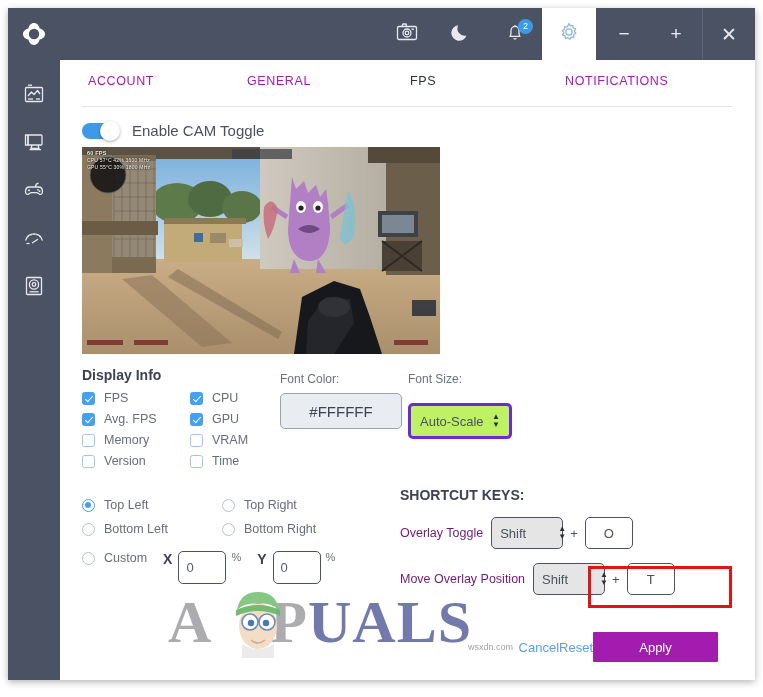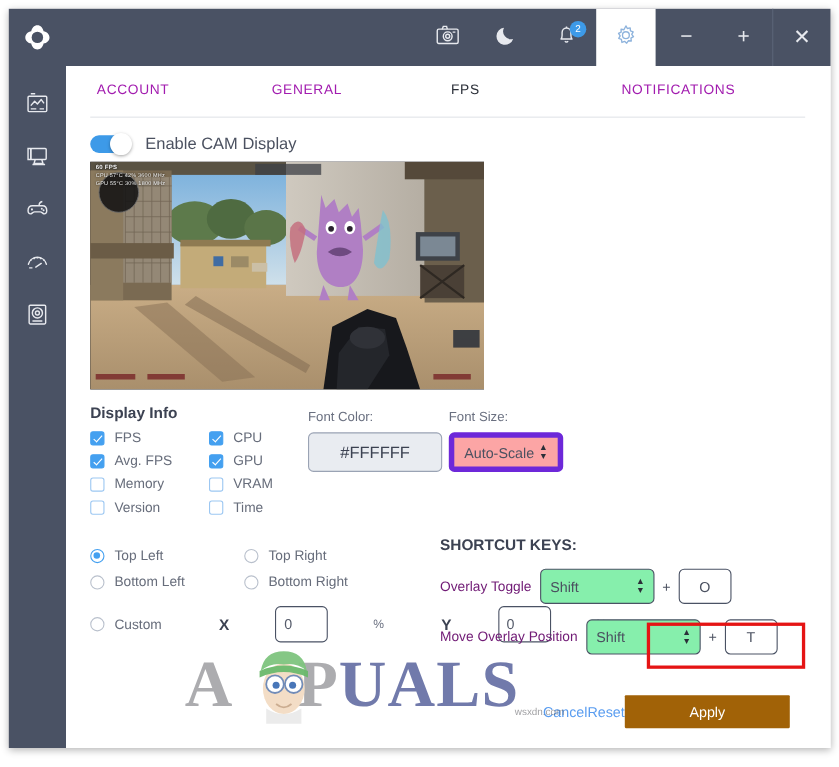--- a/index.html
+++ b/index.html
@@ -240,26 +240,26 @@
     border-radius: 5px;
     background: #e9ecf1;
     color: #3c4252;
     font-size: 15px;
     padding: 0 8px;
     display: flex; align-items: center;
     justify-content: center;
     font-family: "Liberation Sans", sans-serif;
   }
   .select-box {
-    margin-top: 7px;
+    margin-top: 17px;
     width: 104px; height: 36px;
     box-sizing: border-box;
-    border: 5px solid #6d28d9;
+    border: 3px solid #6d28d9;
     border-radius: 5px;
-    background: #fca5a5;
+    background: #bef264;
     color: #4b5160;
     font-size: 13px;
     padding: 0 9px;
     display: flex; align-items: center; justify-content: space-between;
     cursor: pointer;
   }
   .spin {
     font-size: 8px; line-height: 8px;
     color: #2b2f38;
     display: flex; flex-direction: column;
@@ -291,21 +291,21 @@
     border-radius: 50%;
     background: #44a0f0;
   }
   .rd span {
     margin-left: 9px;
     font-size: 12.5px;
     color: #676d7b;
   }
   .custom-row {
     margin-top: 15px;
-    display: flex; align-items: center; gap: 36px;
+    display: flex; align-items: flex-start;
   }
   .axis {
     margin-left: 16px;
     font-size: 14px; font-weight: bold; color: #3c4252;
   }
   .num-input {
     margin-left: 6px;
     width: 48px; height: 33px;
     box-sizing: border-box;
     border: 1px solid #4a5264;
@@ -326,25 +326,25 @@
   .shortcuts { position: absolute; left: 340px; top: 427px; }
   .sc-row {
     display: flex; align-items: center;
     margin-top: 14px;
   }
   .sc-label {
     font-size: 12.5px; color: #701a75;
   }
   .sc-select {
     margin-left: 8px;
-    width: 104px; height: 32px;
+    width: 72px; height: 32px;
     box-sizing: border-box;
     border: 1px solid #4a5264;
     border-radius: 5px;
-    background: #86efac;
+    background: #e5e5e5;
     color: #4b5160;
     font-size: 13px;
     padding: 0 8px;
     display: flex; align-items: center; justify-content: space-between;
     cursor: pointer;
     gap: 32px;
   }
   .plus {
     margin: 0 7px;
     font-size: 13px; color: #4b5160;
@@ -366,22 +366,22 @@
     position: absolute;
     right: 37px; top: 572px;
     display: flex; align-items: center;
   }
   .link-btn {
     font-size: 13px;
     color: #5a9df0;
     cursor: pointer;
   }
   .apply-btn {
-    width: 150px; height: 30px;
-    background: #a16207;
+    width: 125px; height: 30px;
+    background: #a21caf;
     color: #ffffff;
     font-size: 13px;
     display: flex; align-items: center; justify-content: center;
     cursor: pointer;
     border-radius: 1px;
   }
   .red-box {
     position: absolute;
     right: 31px; top: 566px;
     width: 144px; height: 42px;
@@ -545,21 +545,21 @@
         <div class="tab tab-general">GENERAL</div>
         <div class="tab tab-fps active">FPS</div>
         <div class="tab tab-notif">NOTIFICATIONS</div>
       </div>
       <div class="tab-rule"></div>
 
       <div class="toggle-row">
         <div class="switch">
           <div class="knob"></div>
         </div>
-        <div class="toggle-label">Enable CAM Display</div>
+        <div class="toggle-label">Enable CAM Toggle</div>
       </div>
 
       <div class="preview">
         <svg width="358" height="207" viewBox="0 0 358 207">
           <defs>
             <linearGradient id="sky" x1="0" y1="0" x2="0" y2="1">
               <stop offset="0%" stop-color="#7fb3dd"></stop>
               <stop offset="100%" stop-color="#cfe0ea"></stop>
             </linearGradient>
             <linearGradient id="ground" x1="0" y1="0" x2="0" y2="1">

